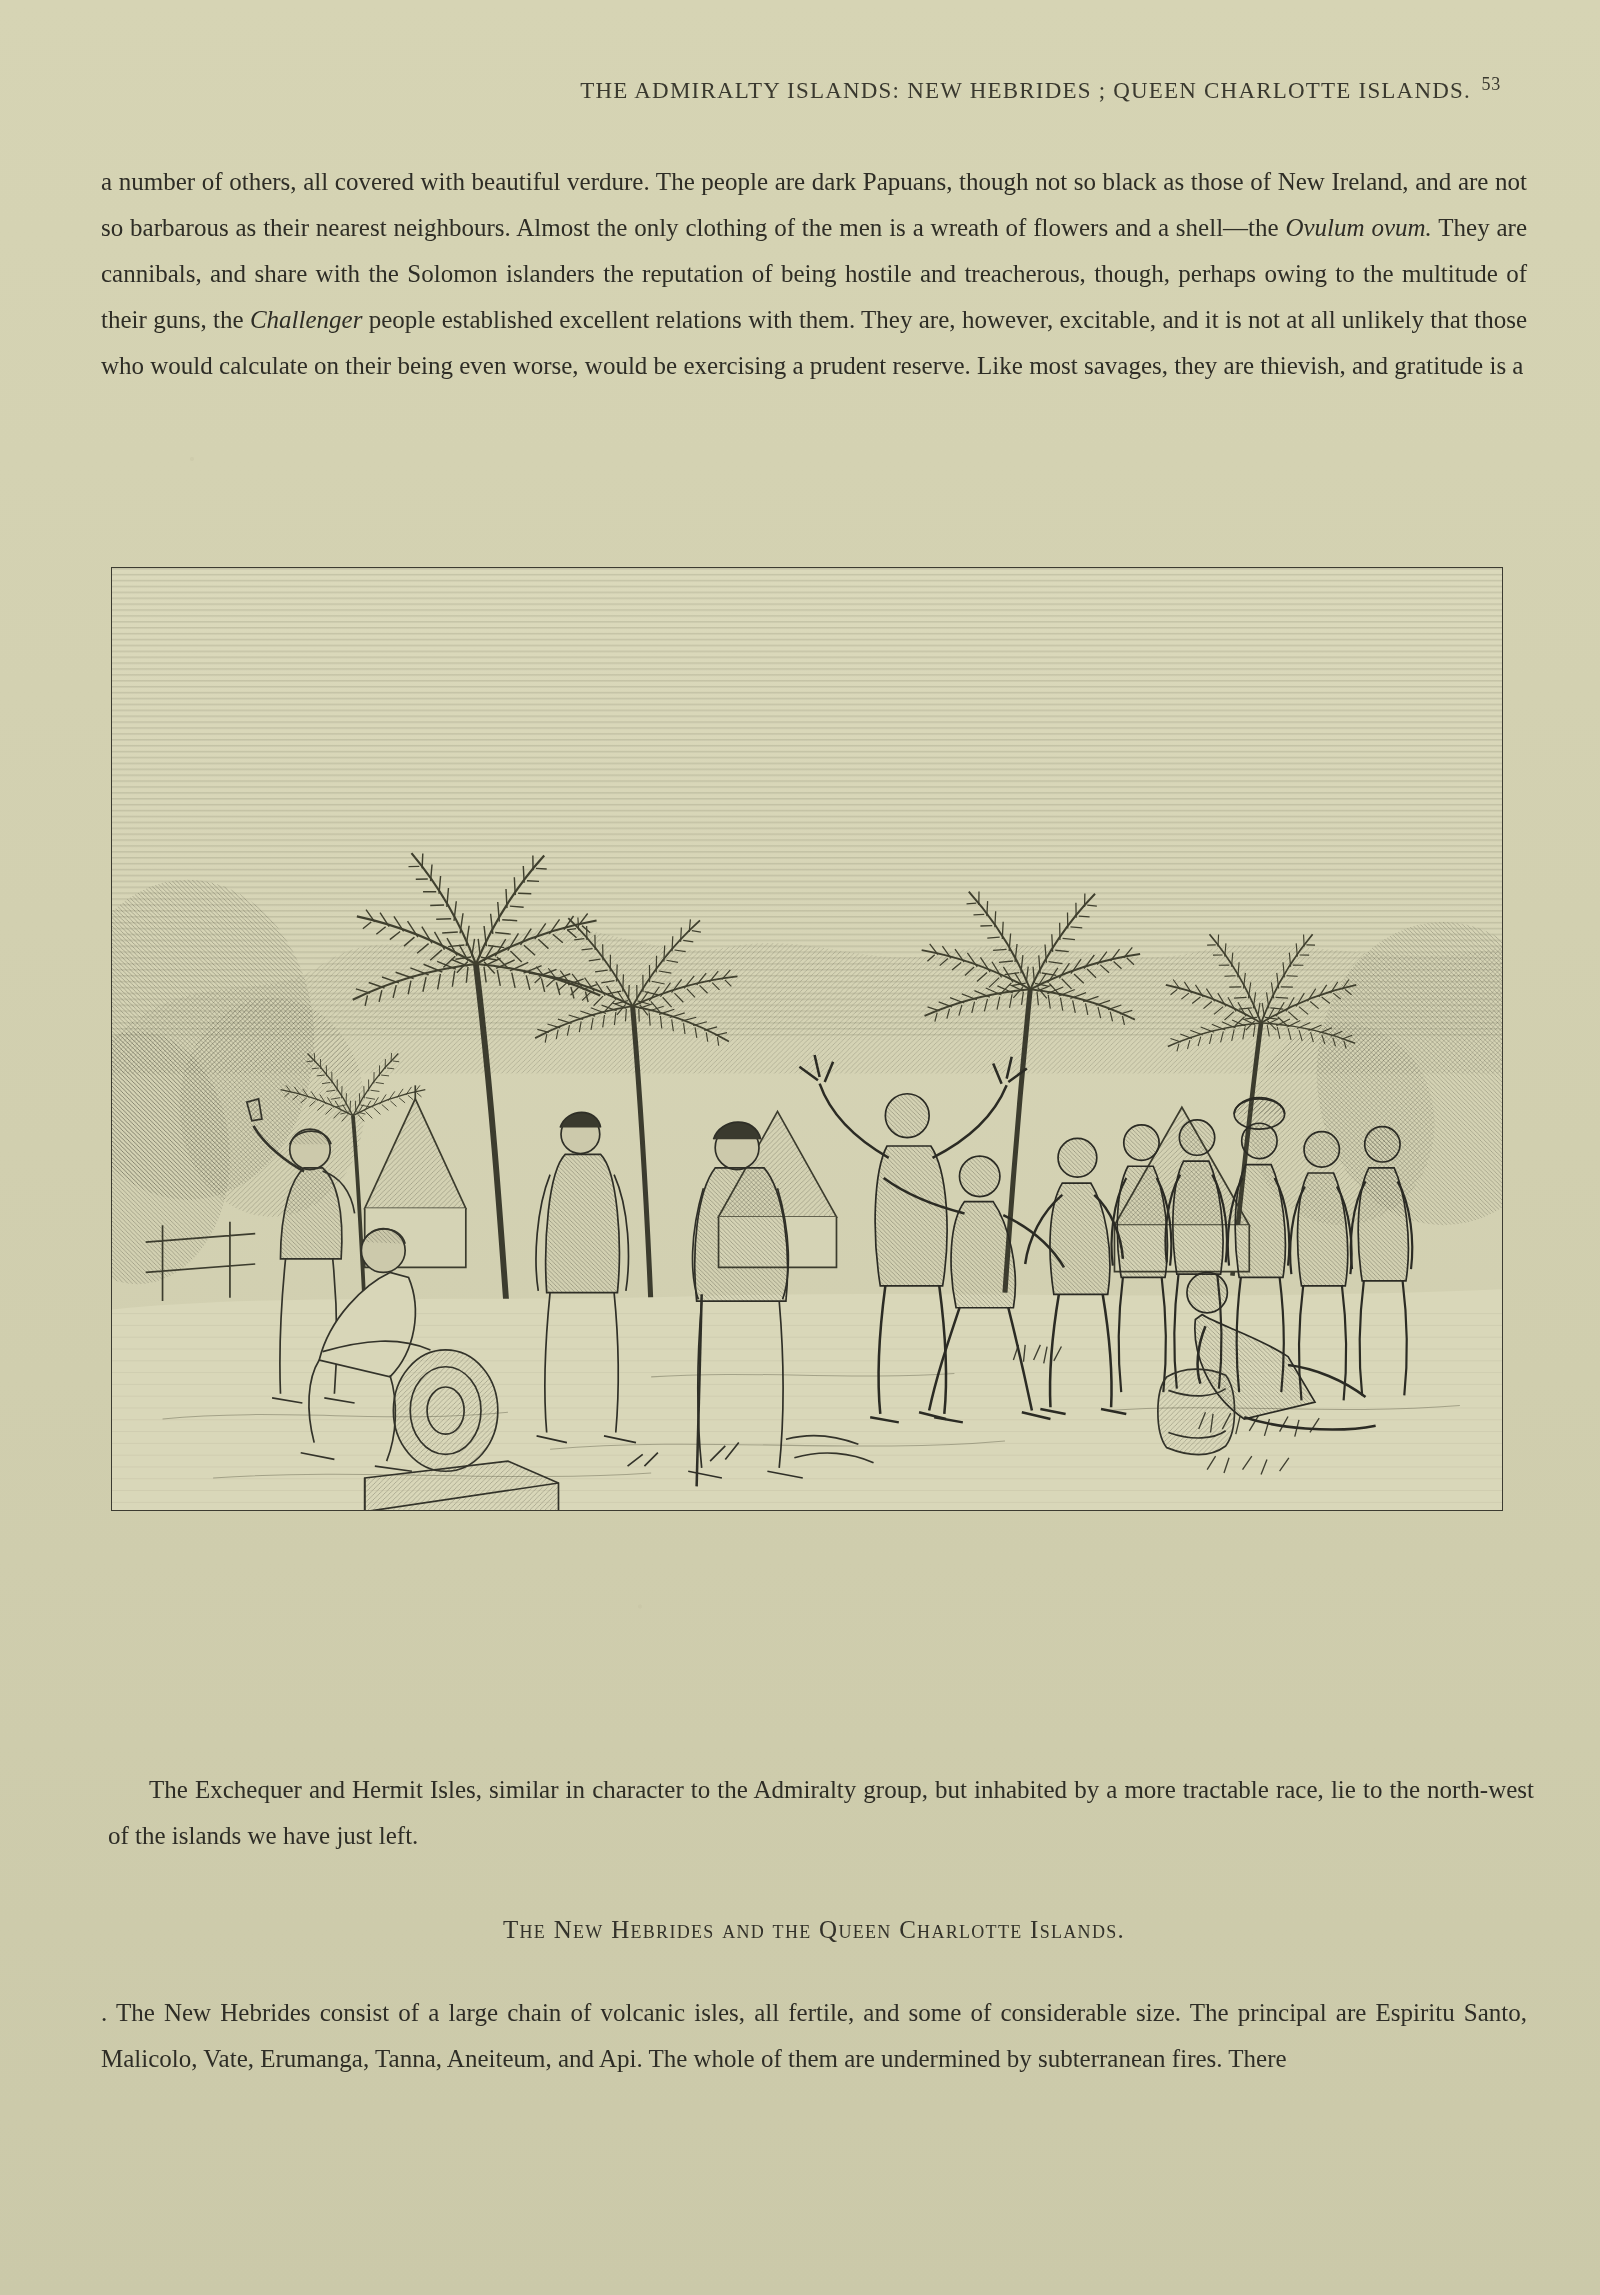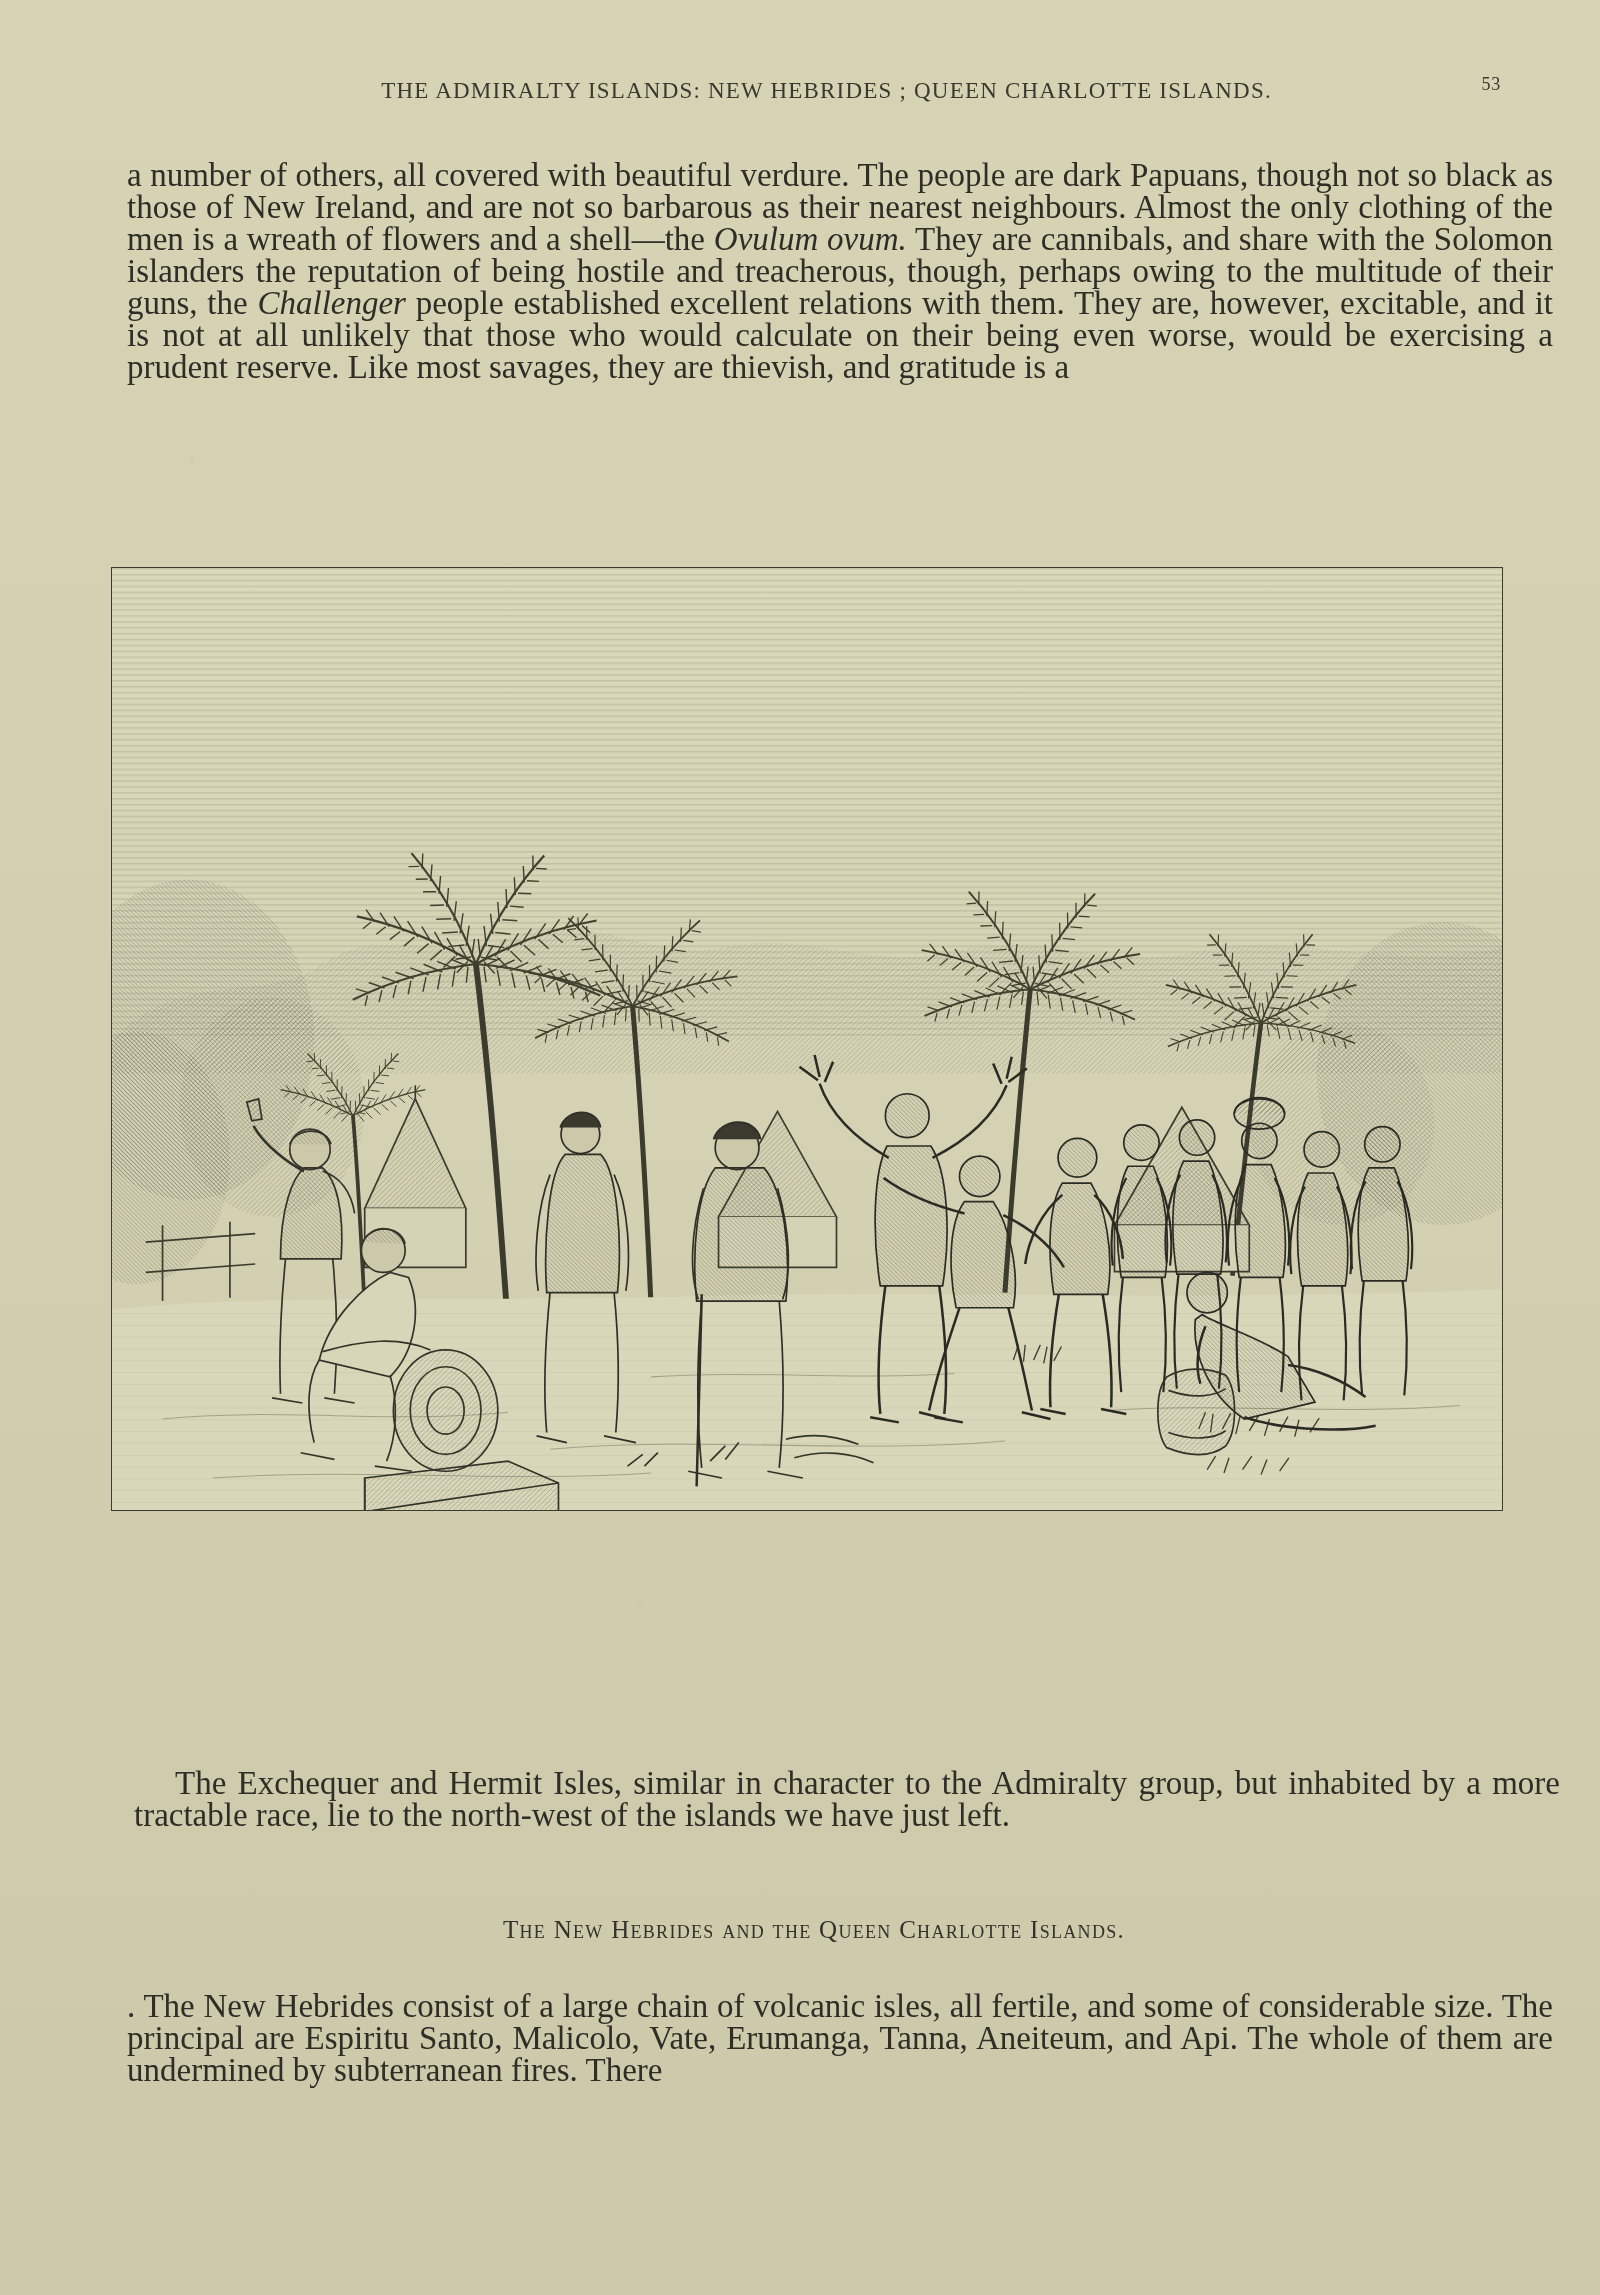--- a/index.html
+++ b/index.html
@@ -35,46 +35,45 @@
   }
   .content {
     position: absolute;
     left: 52px;
     top: 0;
     width: 1495px;
     height: 2295px;
   }
   .running-head {
     position: absolute;
-    left: 116px;
+    left: 102px;
     top: 78px;
     width: 1317px;
     font-size: 23px;
     letter-spacing: 1.2px;
     color: #3a392f;
     font-variant: small-caps;
-    text-align: center;
+    text-align: right;
     white-space: nowrap;
   }
   .folio {
     position: absolute;
     right: 46px;
     top: 74px;
     font-size: 18px;
     color: #3a392f;
     letter-spacing: 0.8px;
   }
   .para {
     position: absolute;
-    font-size: 33px;
-    line-height: 32px;
+    font-size: 25px;
+    line-height: 46px;
     text-align: justify;
     text-justify: inter-word;
     color: #2e2d26;
-    margin-left: 26px;
   }
   .para .ind { display: inline-block; width: 41px; }
   .para i { font-style: italic; }
   #para-top {
     left: 49px;
     top: 159px;
     width: 1426px;
   }
   #para-mid {
     left: 49px;

